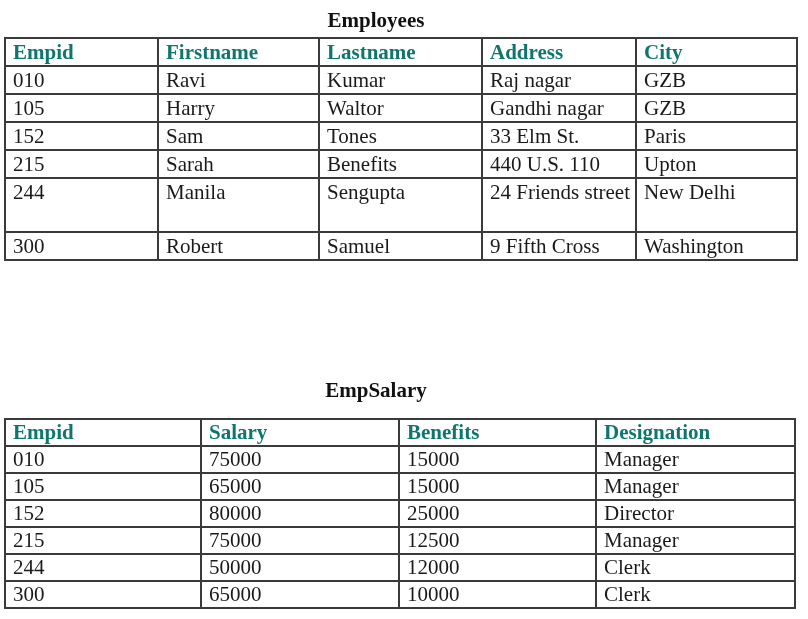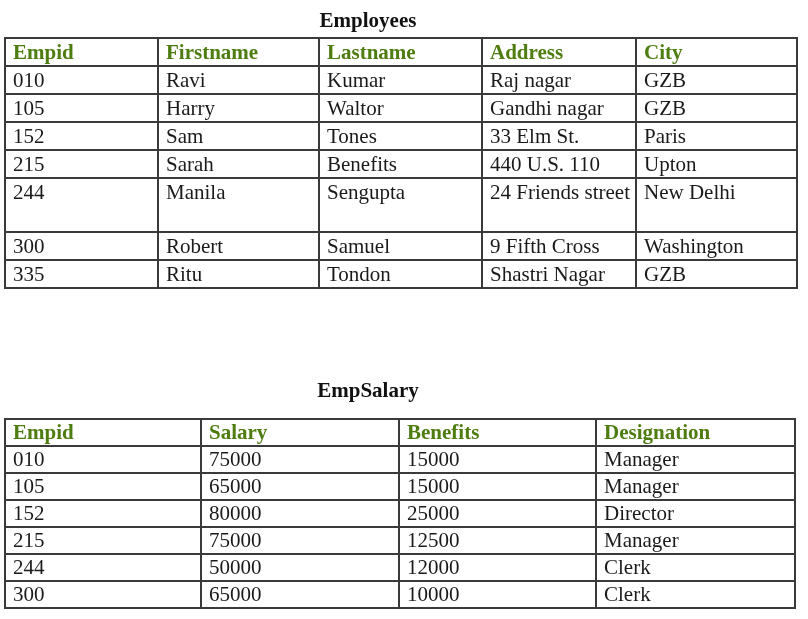--- a/index.html
+++ b/index.html
@@ -10,21 +10,21 @@
     body {
       width: 808px;
       height: 619px;
       position: relative;
       overflow: hidden;
       font-family: "Liberation Serif", "DejaVu Serif", serif;
       color: #1a1a1a;
     }
     .caption {
       position: absolute;
-      left: 4px;
+      left: 12px;
       width: 728px;
       text-align: center;
       font-weight: bold;
       font-size: 21px;
       line-height: 24px;
       color: #111;
     }
     #emp-title { top: 8px; }
     #sal-title { top: 366px; margin-top: 12px; }
 
@@ -39,21 +39,21 @@
       border: 2px solid #3a3a3a;
       padding: 0 0 0 7px;
       text-align: left;
       vertical-align: top;
       line-height: 26px;
       white-space: normal;
       overflow: hidden;
     }
     th {
       font-weight: bold;
-      color: #4d7c0f;
+      color: #0f766e;
     }
     #employees-table {
       left: 4px;
       top: 37px;
       width: 792px;
     }
     #employees-table td, #employees-table th { height: 26px; }
     #employees-table tr.tall td { height: 52px; }
 
     #salary-table {
@@ -124,27 +124,20 @@
       <td>24 Friends street</td>
       <td>New Delhi</td>
     </tr>
     <tr>
       <td>300</td>
       <td>Robert</td>
       <td>Samuel</td>
       <td>9 Fifth Cross</td>
       <td>Washington</td>
     </tr>
-    <tr>
-      <td>335</td>
-      <td>Ritu</td>
-      <td>Tondon</td>
-      <td>Shastri Nagar</td>
-      <td>GZB</td>
-    </tr>
   </tbody>
 </table>
 
 <div id="sal-title" class="caption">EmpSalary</div>
 
 <table id="salary-table">
   <colgroup>
     <col style="width:196px">
     <col style="width:198px">
     <col style="width:197px">

